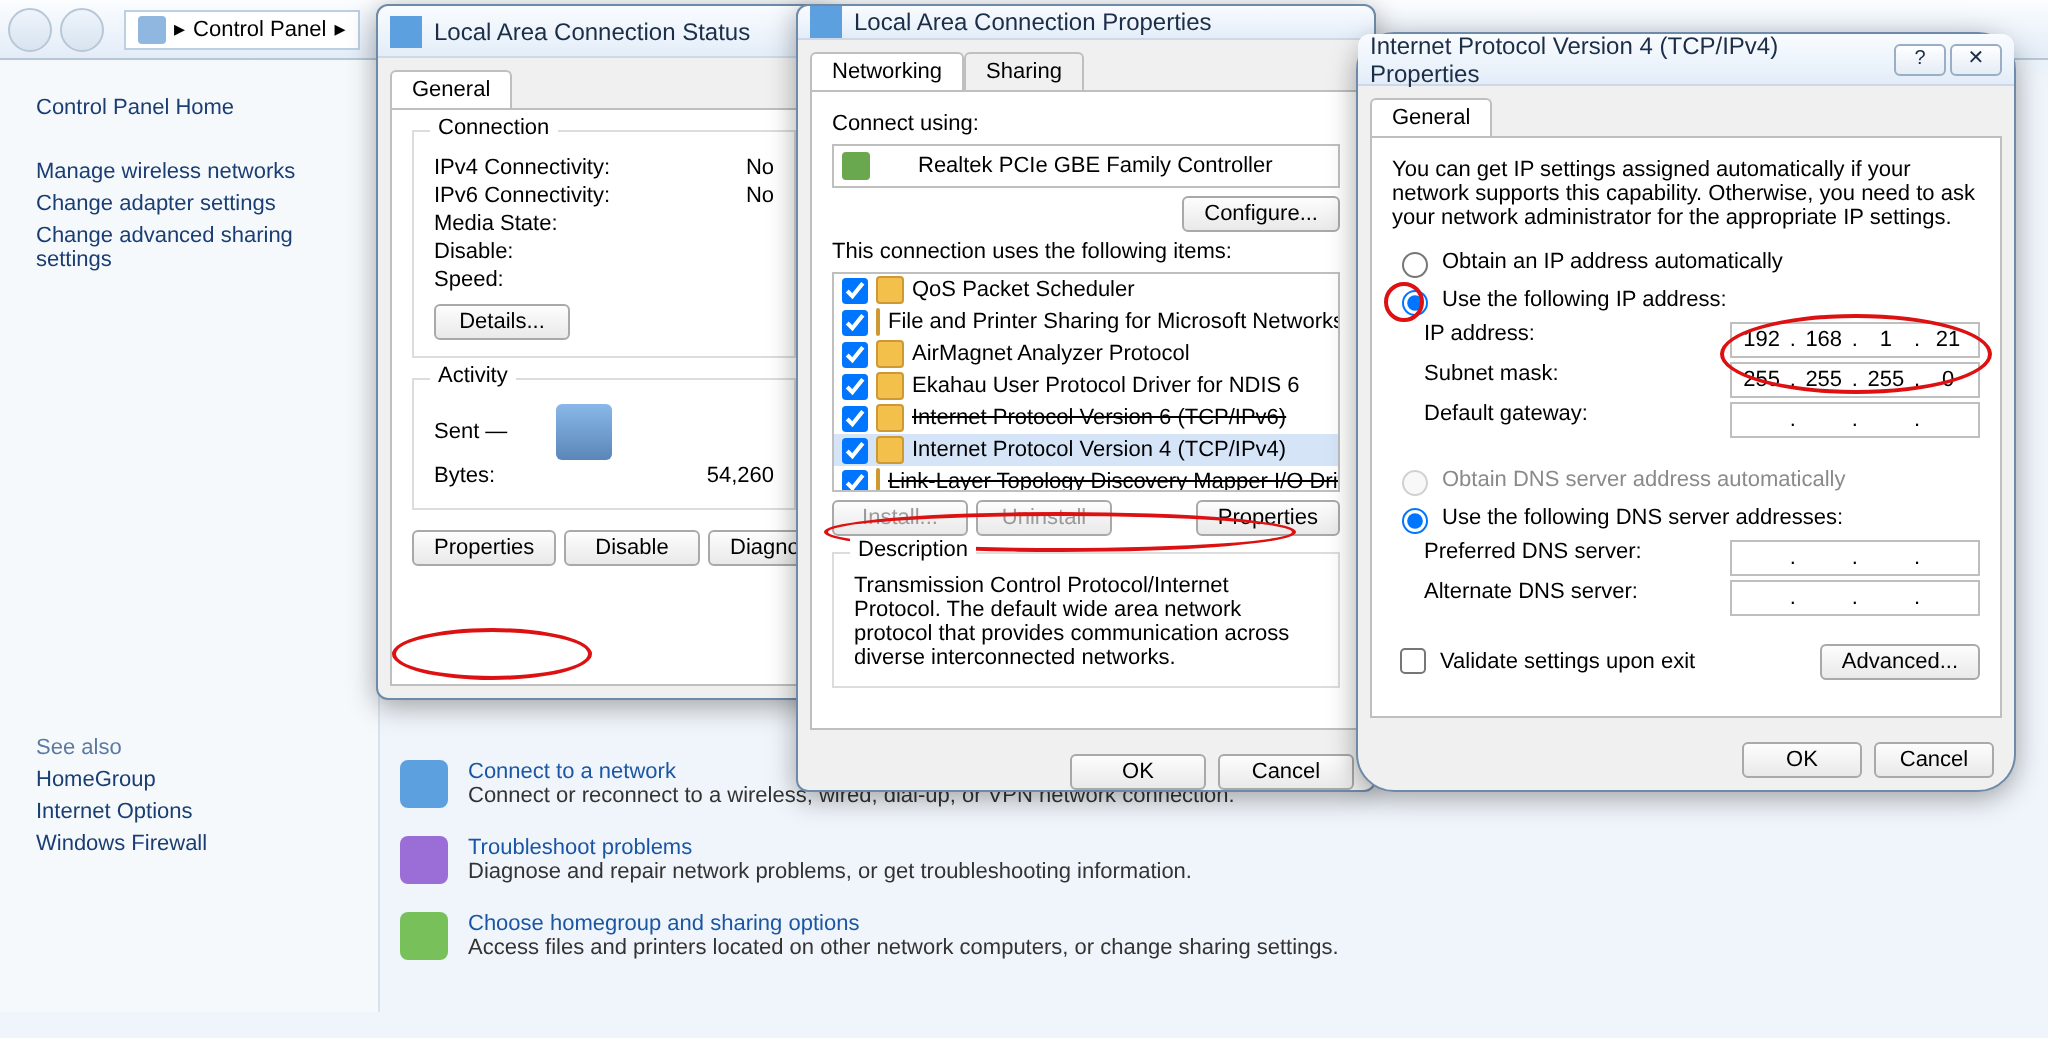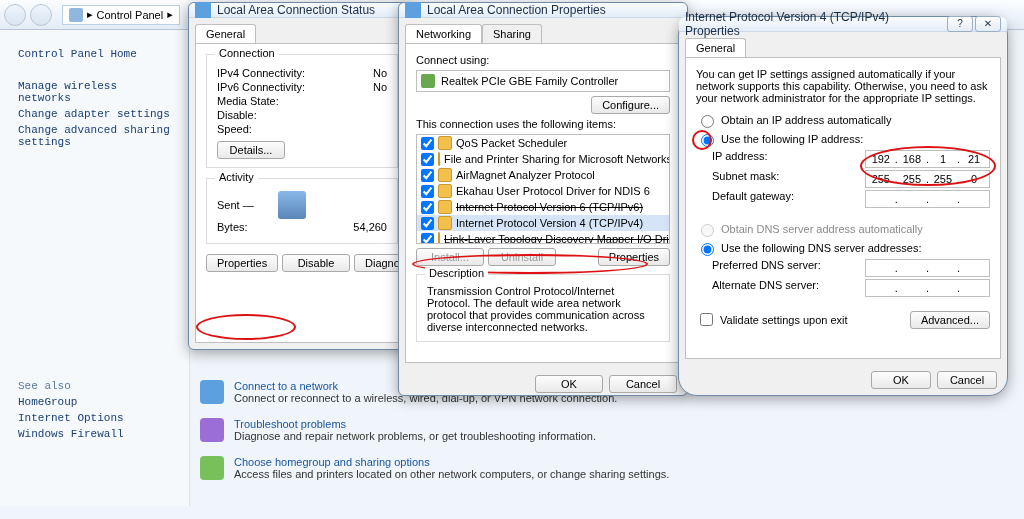--- a/index.html
+++ b/index.html
@@ -22,21 +22,20 @@
     display:flex; align-items:center; padding:0 4px; gap:4px;
   }
   .nav-btn { width:22px; height:22px; border-radius:11px; background:linear-gradient(#eef4fb,#d8e4f0); border:1px solid #b8c7d8; }
   .breadcrumb { flex:0 0 auto; height:20px; border:1px solid #bcd0e5; background:#fff; padding:0 6px; display:flex; align-items:center; gap:4px; font-size:11px; margin-left:6px;}
   .bc-icon {width:14px;height:14px;background:#8fb7df;border-radius:2px;display:inline-block;}
 
   .sidebar {
     position:absolute; left:0; top:30px; width:190px; bottom:13px;
     background:#f6f9fc; border-right:1px solid #d9e3ee;
     padding:18px 14px 14px 18px;
-    font-family:Liberation Mono, monospace;
   }
   .sidebar h3 { margin:0 0 10px 0; font-size:11px; font-weight:normal; color:#1a3e74;}
   .sidebar a { display:block; color:#1a3e74; text-decoration:none; margin:4px 0; font-size:11px;}
   .sidebar .gap{height:220px;}
   .sidebar .seealso{color:#5a7aa0;font-size:11px;margin-top:8px;}
 
   .main-tasks {
     position:absolute; left:200px; right:10px; top:380px;
     font-size:11px;
   }
@@ -48,21 +47,21 @@
   
   .dialog {
     position:absolute;
     background:#f0f0f0;
     border:1px solid #6e8aa9;
     border-radius:6px;
     box-shadow:0 3px 14px rgba(0,0,0,.35);
     display:flex; flex-direction:column;
   }
   .titlebar{
-    height:15px; display:flex; align-items:center; padding:0 6px;
+    height:26px; display:flex; align-items:center; padding:0 6px;
     background:linear-gradient(#f9fcff,#e3edf8);
     border-top-left-radius:6px;border-top-right-radius:6px;
     border-bottom:1px solid #cdd9e8;
     font-size:12px; color:#1b2d47;
   }
   .titlebar .ticon{width:16px;height:16px; margin-right:6px;}
   .titlebar .winbtns{margin-left:auto; display:flex; gap:2px;}
   .winbtn{width:26px;height:16px;border:1px solid #9aaec5;border-radius:3px;background:linear-gradient(#fff,#e4ecf5); font-size:10px; text-align:center; line-height:14px;}
 
   .tabs{display:flex; padding:6px 6px 0 6px; gap:0;}
@@ -82,21 +81,21 @@
   }
   .btn.disabled{color:#9a9a9a;}
 
   .listbox{border:1px solid #bfbfbf; height:110px; overflow:auto; background:#fff; margin:4px 0;}
   .listitem{display:flex; align-items:center; gap:4px; padding:1px 4px; font-size:11px; white-space:nowrap;}
   .listitem input{margin:0;}
   .listitem .li-icon{width:14px;height:14px;background:#f3c04b;border:1px solid #cc9933;border-radius:2px;}
   .listitem.sel{background:#d5e5f7;}
   .listitem.strike span{text-decoration:line-through;}
 
-  .sunken{border:1px solid #bfbfbf; background:#fff; padding:3px 4px; display:flex; align-items:center; gap:6px;}
+  .sunken{border:1px solid #bfbfbf; background:#fff; padding:3px 4px; display:flex; align-items:center; gap:24px;}
   .radio,.check{display:flex; align-items:center; gap:4px; font-size:11px; margin:3px 0;}
   .ipcell{width:26px; text-align:center; border:none; font-size:11px;}
   .ipbox{border:1px solid #bfbfbf; background:#fff; display:inline-flex; align-items:center; padding:1px 2px;}
   .ipbox span.dot{padding:0 1px;}
   .lbl{font-size:11px;}
   .buttons{display:flex; gap:6px; justify-content:flex-end; padding:6px 10px;}
 
   .circle-red{position:absolute; border:2px solid #d11; border-radius:50%/50%; pointer-events:none;}
 
   svg.icon{width:16px;height:16px;}

